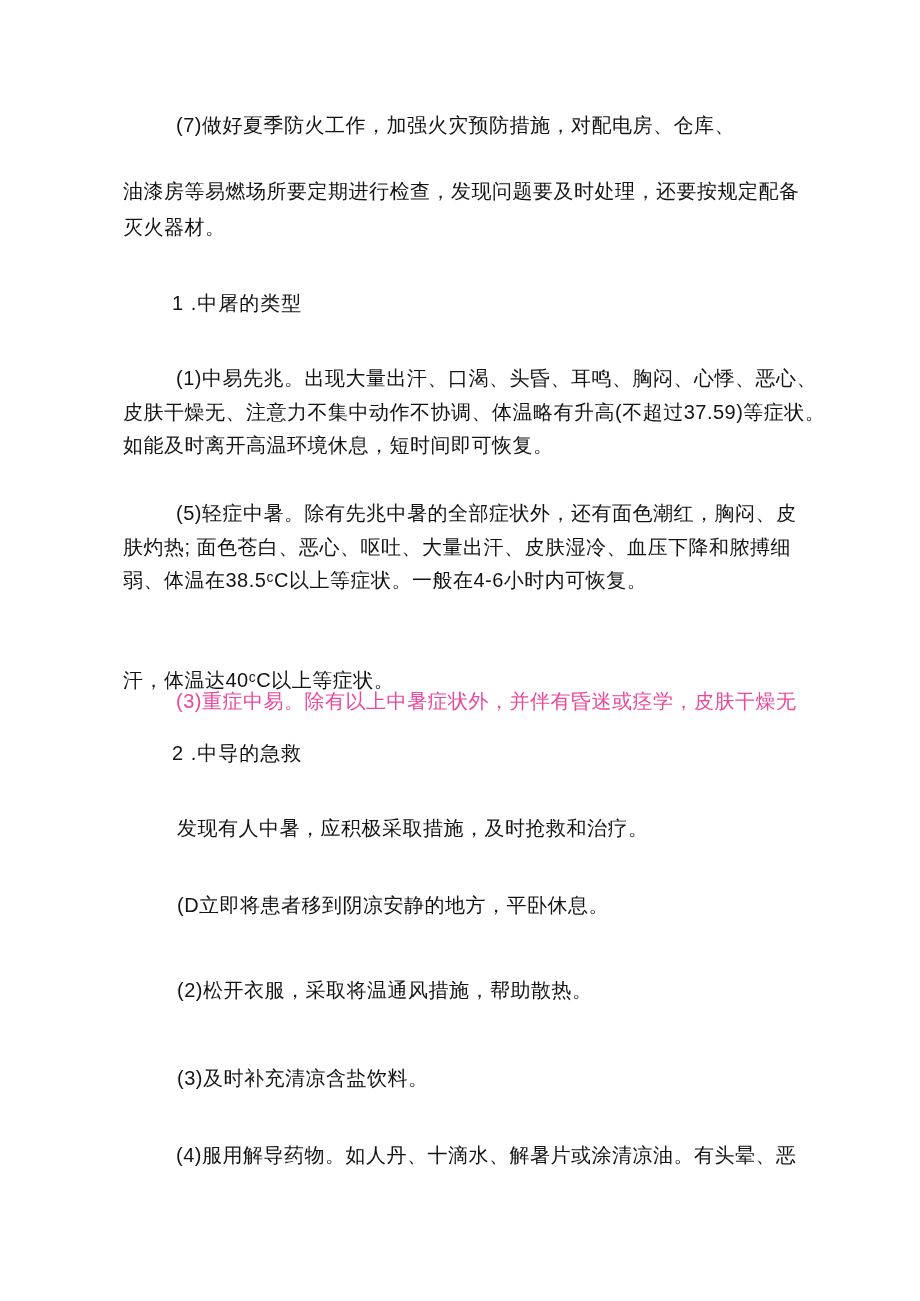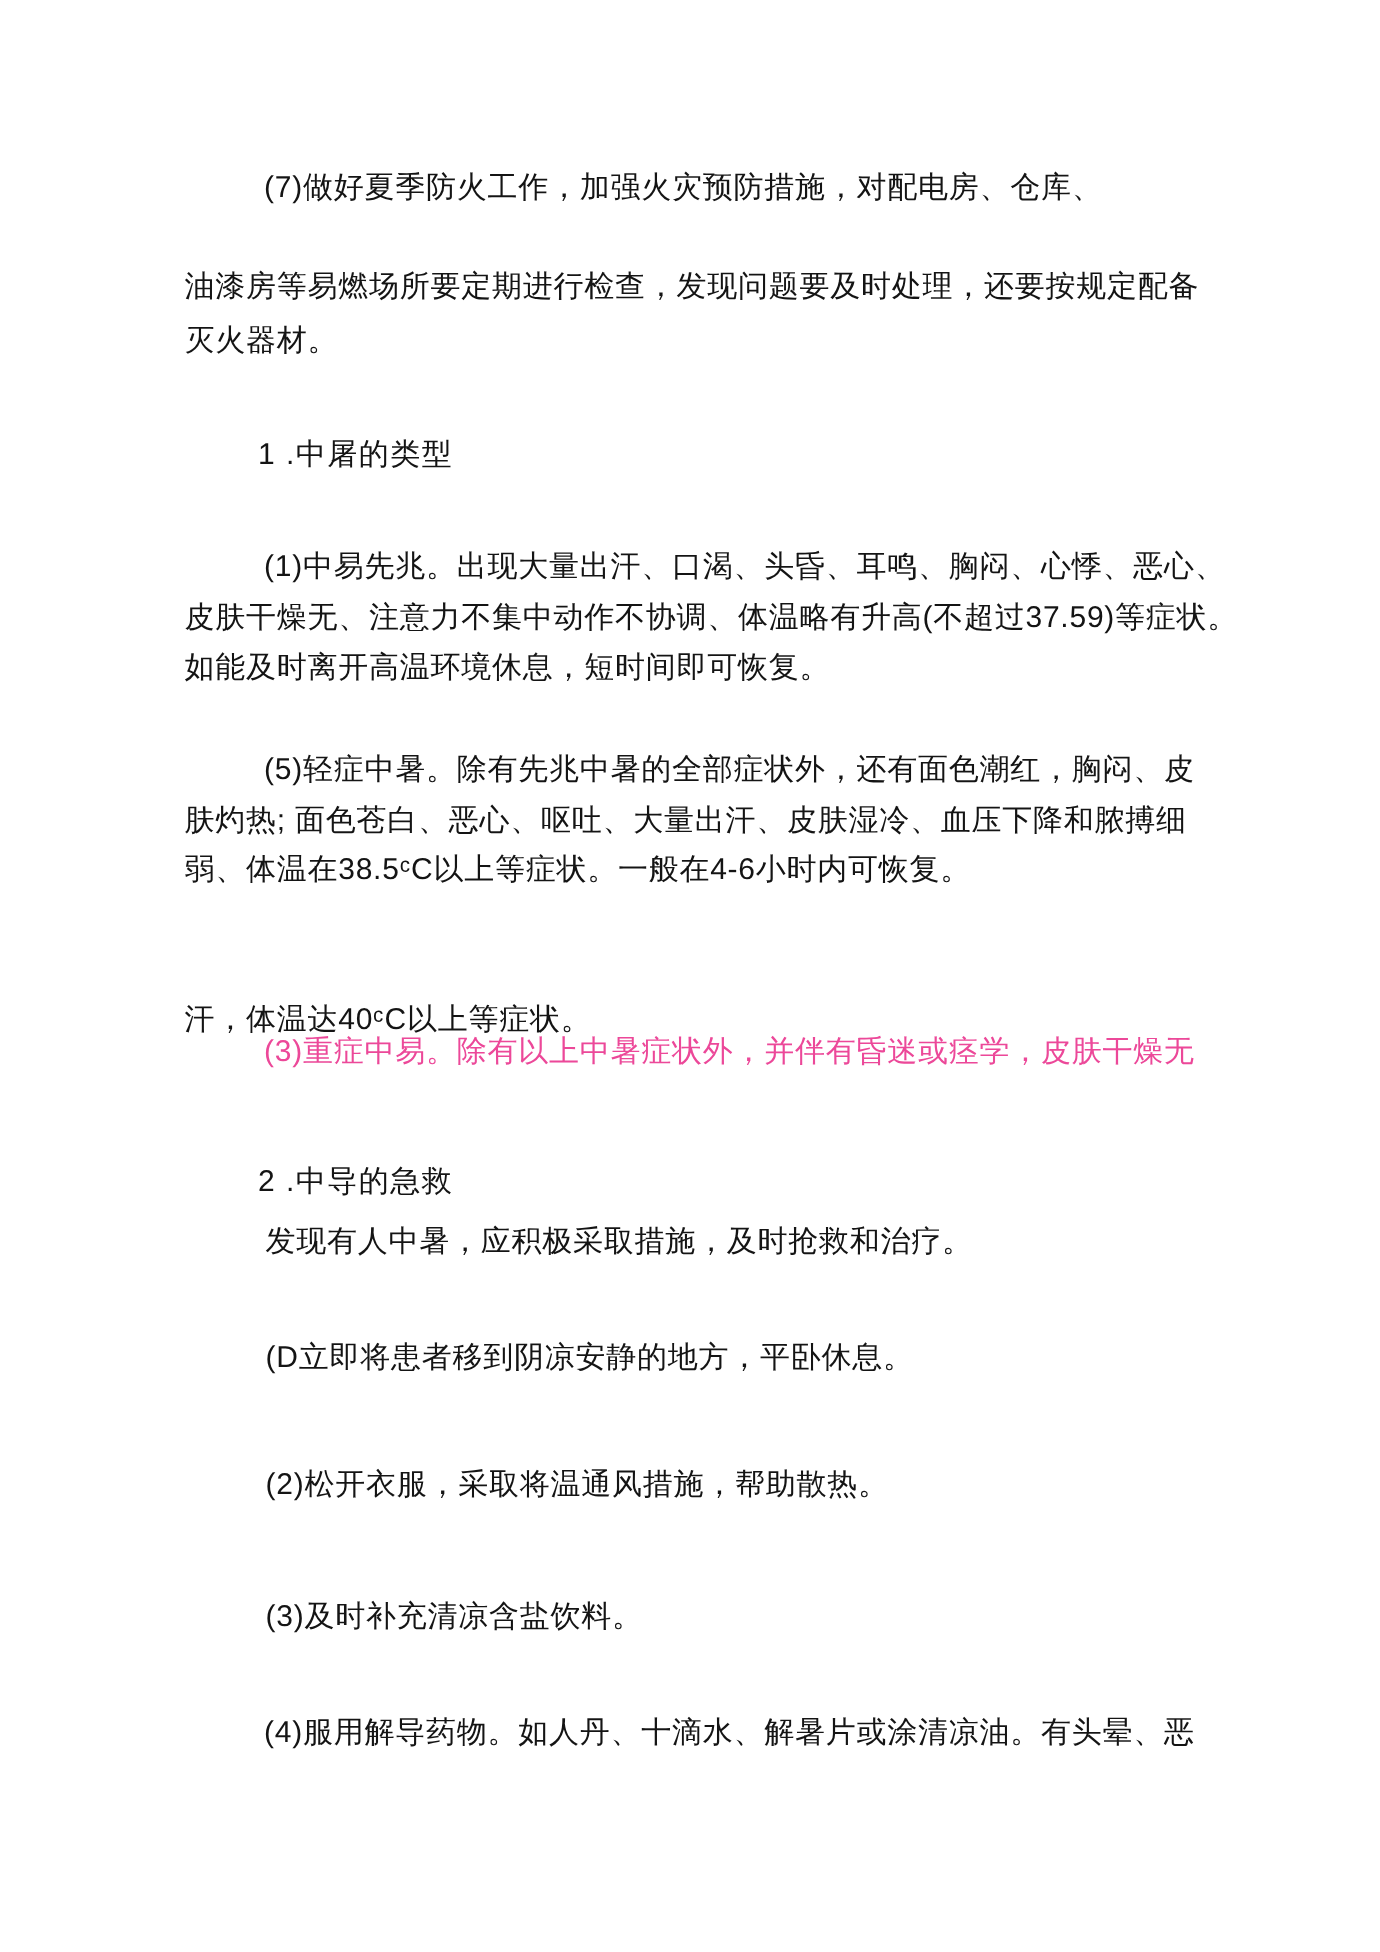--- a/index.html
+++ b/index.html
@@ -38,20 +38,20 @@
       <div class="line" style="left: 123px; top: 212px; color: rgb(20, 20, 20);">灭火器材。</div>
       <div class="line heading" style="left: 172px; top: 288px; color: rgb(20, 20, 20);">1 .中屠的类型</div>
       <div class="line" style="left: 176px; top: 363px; color: rgb(20, 20, 20);">(1)中易先兆。出现大量出汗、口渴、头昏、耳鸣、胸闷、心悸、恶心、</div>
       <div class="line" style="left: 123px; top: 397px; color: rgb(20, 20, 20);">皮肤干燥无、注意力不集中动作不协调、体温略有升高(不超过37.59)等症状。</div>
       <div class="line" style="left: 123px; top: 430px; color: rgb(20, 20, 20);">如能及时离开高温环境休息，短时间即可恢复。</div>
       <div class="line" style="left: 176px; top: 498px; color: rgb(20, 20, 20);">(5)轻症中暑。除有先兆中暑的全部症状外，还有面色潮红，胸闷、皮</div>
       <div class="line" style="left: 123px; top: 532px; color: rgb(20, 20, 20);">肤灼热; 面色苍白、恶心、呕吐、大量出汗、皮肤湿冷、血压下降和脓搏细</div>
       <div class="line" style="left: 123px; top: 565px; color: rgb(20, 20, 20);">弱、体温在38.5ᶜC以上等症状。一般在4-6小时内可恢复。</div>
       <div class="line" style="left: 176px; top: 646px; color: #ec4899; margin-top: 40px;">(3)重症中易。除有以上中暑症状外，并伴有昏迷或痉学，皮肤干燥无</div>
       <div class="line" style="left: 123px; top: 665px; color: rgb(20, 20, 20); text-align: right;">汗，体温达40ᶜC以上等症状。</div>
-      <div class="line heading" style="left: 172px; top: 738px; color: rgb(20, 20, 20); margin-top: 35px;">2 .中导的急救</div>
+      <div class="line heading" style="left: 172px; top: 738px; color: rgb(20, 20, 20);">2 .中导的急救</div>
       <div class="line" style="left: 177px; top: 813px; color: rgb(20, 20, 20);">发现有人中暑，应积极采取措施，及时抢救和治疗。</div>
       <div class="line" style="left: 177px; top: 890px; color: rgb(20, 20, 20);">(D立即将患者移到阴凉安静的地方，平卧休息。</div>
       <div class="line" style="left: 177px; top: 975px; color: rgb(20, 20, 20);">(2)松开衣服，采取将温通风措施，帮助散热。</div>
       <div class="line" style="left: 177px; top: 1063px; color: rgb(20, 20, 20);">(3)及时补充清凉含盐饮料。</div>
       <div class="line" style="left: 176px; top: 1140px; color: rgb(20, 20, 20); text-align: right;">(4)服用解导药物。如人丹、十滴水、解暑片或涂清凉油。有头晕、恶</div>
     </div>
 </div>
 
 </body></html>

